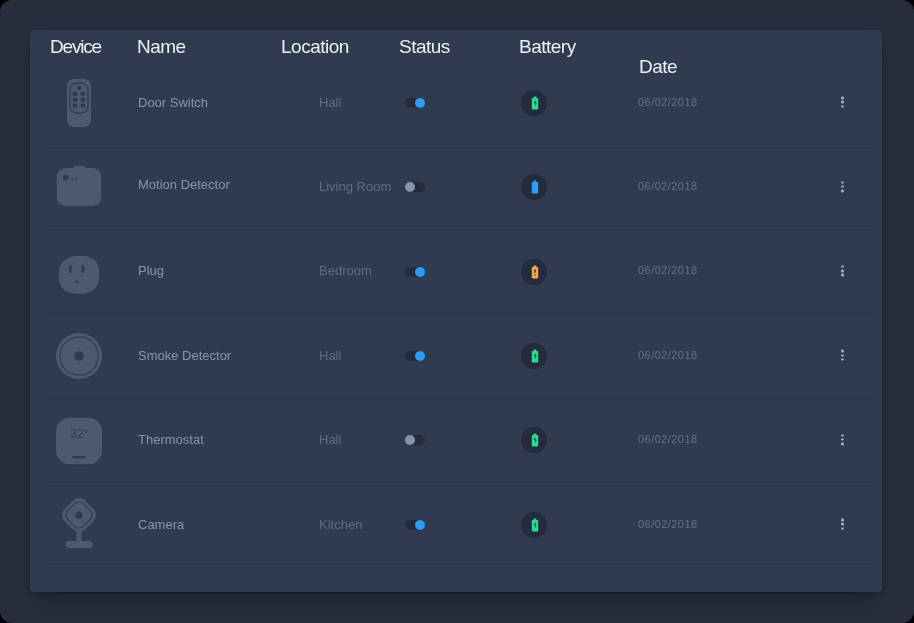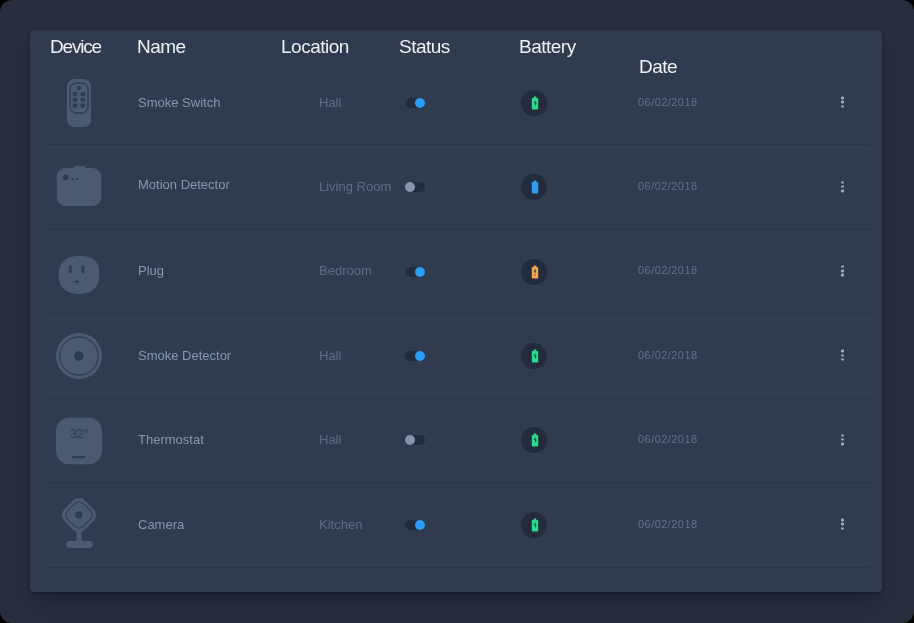--- a/index.html
+++ b/index.html
@@ -47,21 +47,21 @@
   <rect x="3" y="4" width="18" height="30" rx="6.5" fill="none" stroke="#313b4f" stroke-width="1.3"></rect>
   <circle cx="12.2" cy="9" r="2.2" fill="#313b4f"></circle>
   <rect x="5.8" y="13" width="4.5" height="4" rx="1.2" fill="#313b4f"></rect>
   <rect x="13.6" y="13" width="4.5" height="4" rx="1.2" fill="#313b4f"></rect>
   <rect x="5.8" y="18.8" width="4.5" height="4" rx="1.2" fill="#313b4f"></rect>
   <rect x="13.6" y="18.8" width="4.5" height="4" rx="1.2" fill="#313b4f"></rect>
   <rect x="5.8" y="24.6" width="4.5" height="4" rx="1.2" fill="#313b4f"></rect>
   <rect x="13.6" y="24.6" width="4.5" height="4" rx="1.2" fill="#313b4f"></rect>
 </svg>
 </div>
-<div class="nm" style="left:138px;top:101.7px;">Smoke Switch</div>
+<div class="nm" style="left:138px;top:101.7px;">Door Switch</div>
 <div class="lc" style="left:281px;top:101.7px;">Hall</div>
 <div class="tog" style="left:405px;top:103px;">
       <span class="knob on"></span>
     </div>
 <div class="bat" style="left:521px;top:103px;">
 <svg width="8" height="14" viewBox="0 0 8 14">
   <path d="M2.7 0.5 h2.6 v1.4 h1 a0.9 0.9 0 0 1 0.9 0.9 v9.8 a0.9 0.9 0 0 1 -0.9 0.9 h-4.6 a0.9 0.9 0 0 1 -0.9 -0.9 v-9.8 a0.9 0.9 0 0 1 0.9 -0.9 h1 z" fill="#2bda8e"></path>
   <path d="M4.4 4.1 L2.8 7.1 h1.2 v2.8 L5.7 6.8 H4.4 z" fill="#232b3c"></path>
 </svg>
 </div>

